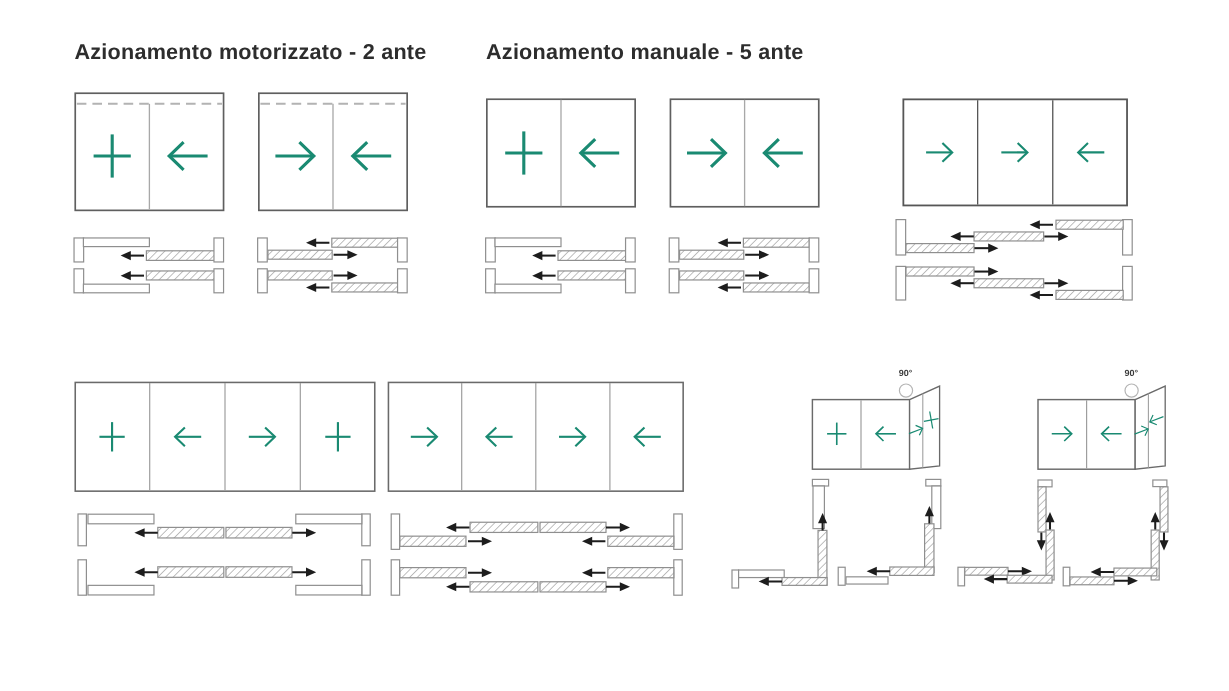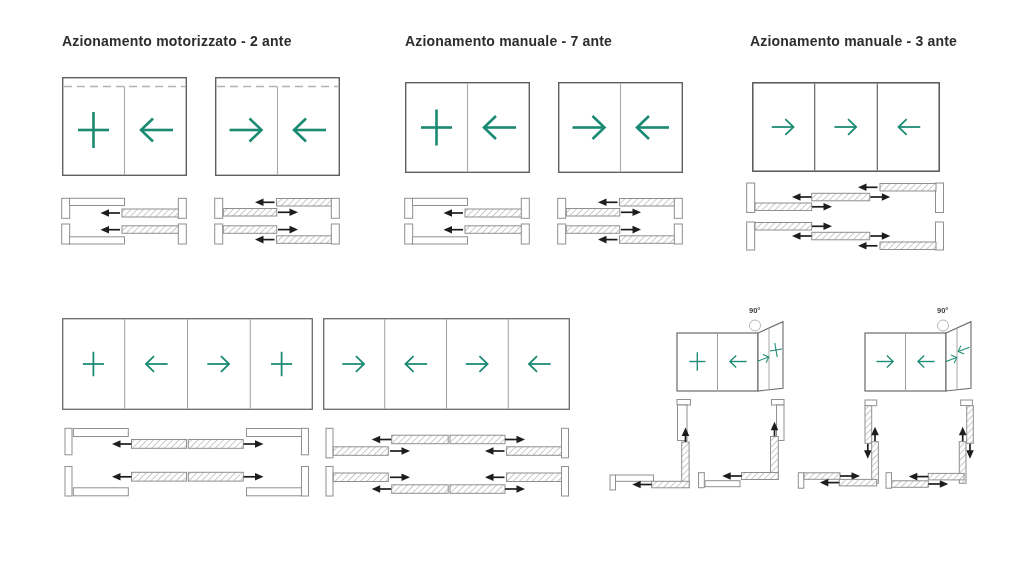--- a/index.html
+++ b/index.html
@@ -1,19 +1,19 @@
 <!DOCTYPE html>
 <html><head>
 <meta charset="utf-8">
 <style>
   html,body{margin:0;padding:0;background:#fff;}
   .canvas{position:relative;width:1024px;height:576px;background:#fff;overflow:hidden;
           font-family:"Liberation Sans",sans-serif;}
   .abs{position:absolute;}
-  .sec-title{position:absolute;font-size:14px;font-weight:700;color:#2d2d2d;
+  .sec-title{position:absolute;font-size:18px;font-weight:700;color:#2d2d2d;
              letter-spacing:.2px;white-space:nowrap;}
   .angle-label{position:absolute;font-size:7.5px;font-weight:700;color:#3a3a3a;white-space:nowrap;}
   svg{display:block;overflow:visible;}
 </style>
 </head>
 <body>
 
 <div class="canvas">
 
   <svg width="0" height="0" class="abs" aria-hidden="true">
@@ -47,22 +47,21 @@
         <path d="M-3.8 8.5 L0 0 L3.8 8.5 Z" fill="#1d1d1d"></path>
       </g>
       <g id="bd">
         <line x1="0" y1="0" x2="0" y2="8" stroke="#1d1d1d" stroke-width="1.7"></line>
         <path d="M-3.8 6.5 L0 15 L3.8 6.5 Z" fill="#1d1d1d"></path>
       </g>
     </defs>
   </svg>
 
   <div class="sec-title" style="left:62px;top:33px">Azionamento motorizzato - 2 ante</div>
-  <div class="sec-title" style="left:405px;top:33px">Azionamento manuale - 7 ante</div>
-  <div class="sec-title" style="left:750px;top:33px">Azionamento manuale - 3 ante</div>
+  <div class="sec-title" style="left:405px;top:33px">Azionamento manuale - 5 ante</div>
 
   <svg class="abs" style="left:62px;top:77px" width="125" height="99">
     <rect x="0.7" y="0.7" width="123.6" height="97.6" fill="#fff" stroke="#5f5f5f" stroke-width="1.4"></rect>
     <line x1="2" y1="9.5" x2="123" y2="9.5" stroke="#b3b3b3" stroke-width="1.6" stroke-dasharray="8 5"></line>
     <line x1="62.5" y1="9.5" x2="62.5" y2="97.5" stroke="#a8a8a8" stroke-width="1.1"></line>
     <use href="#tP" transform="translate(31.5,53)"></use>
     <use href="#tL" transform="translate(94,53)"></use>
   </svg>
   <svg class="abs" style="left:215px;top:77px" width="125" height="99">
     <rect x="0.7" y="0.7" width="123.6" height="97.6" fill="#fff" stroke="#5f5f5f" stroke-width="1.4"></rect>

